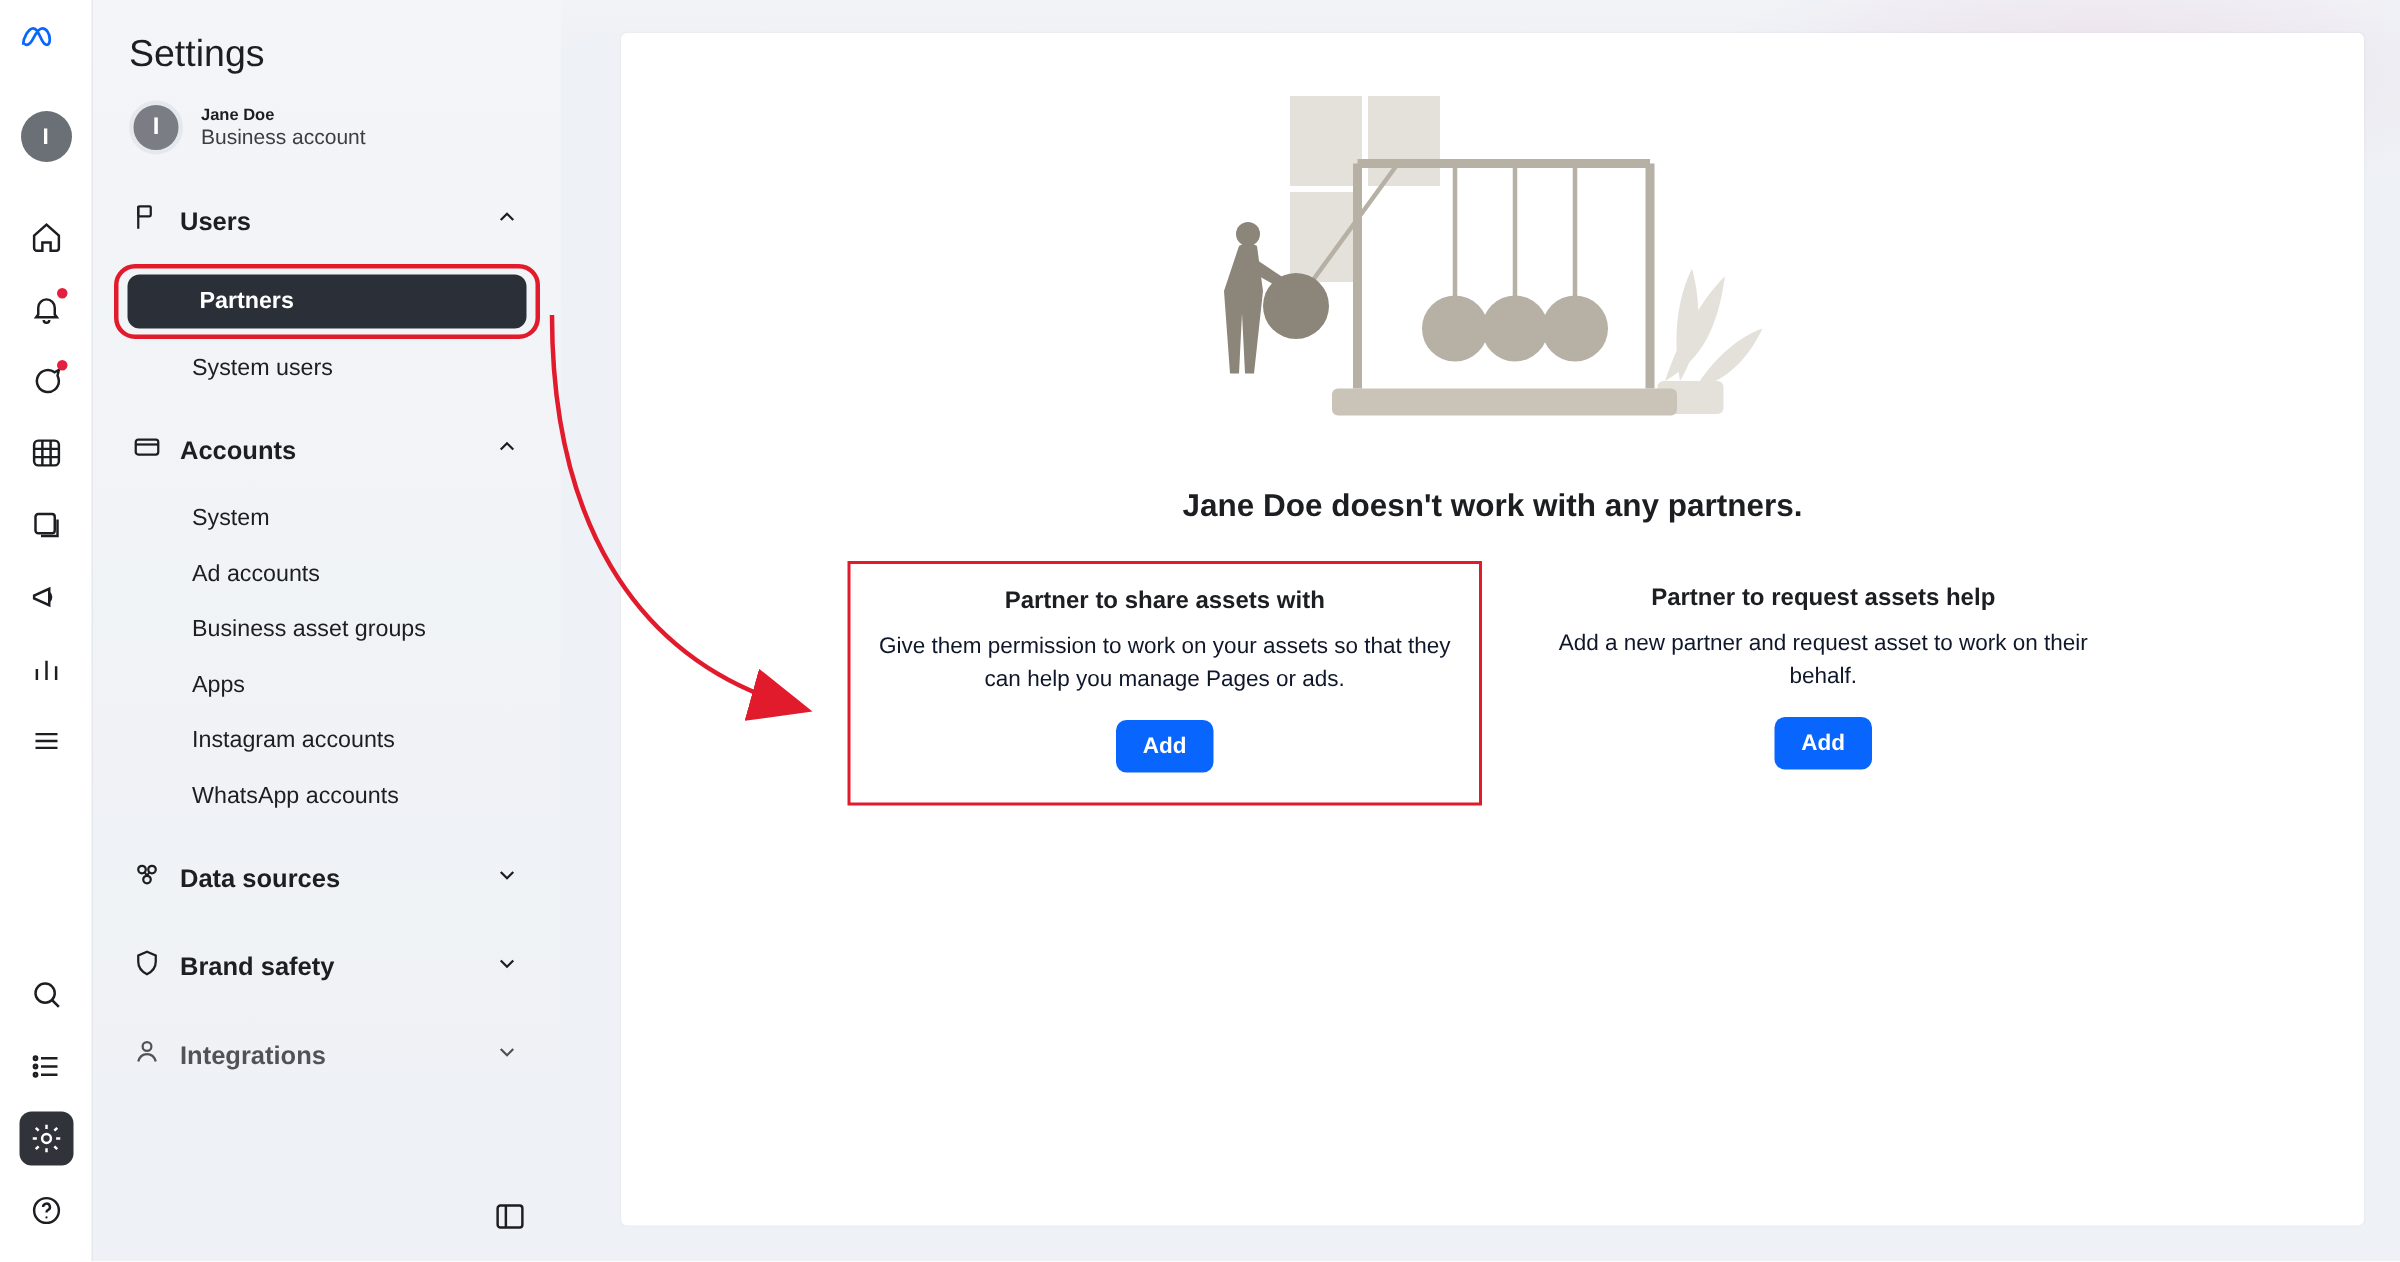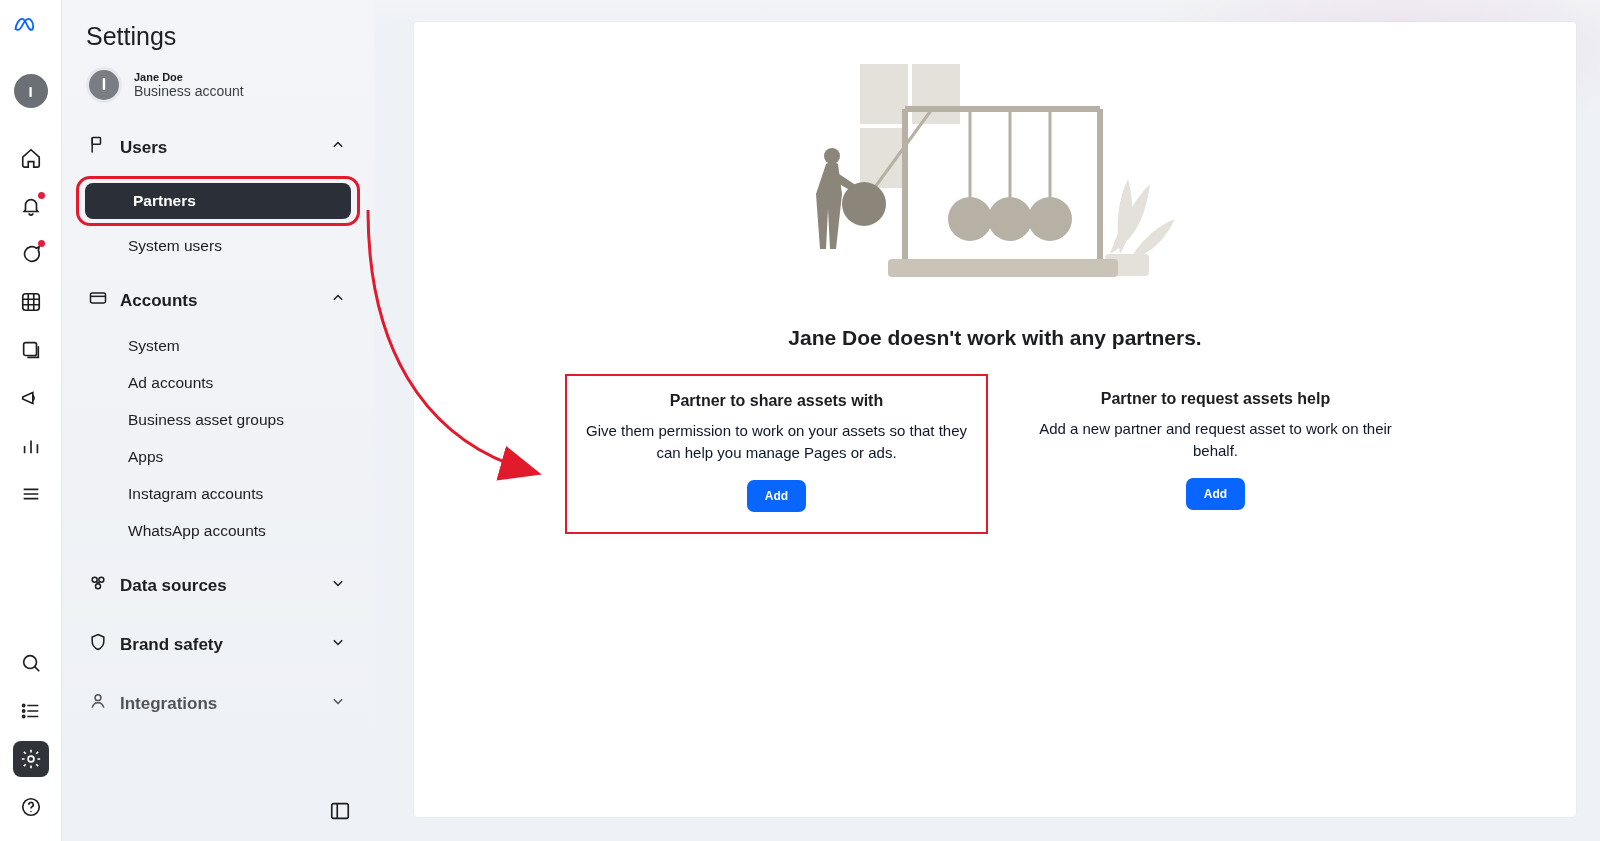--- a/index.html
+++ b/index.html
@@ -105,21 +105,21 @@
     display:flex; gap: 18px; justify-content:center; width: 100%; max-width: 860px;
   }
   .card {
     flex: 1 1 0; text-align:center; padding: 16px 16px 20px 16px;
     border-radius: 0;
   }
   .card.highlight { border: 2.5px solid #e11b2c; }
   .card h3 { font-size: 16px; font-weight: 800; margin-bottom: 10px; }
   .card p { font-size: 15px; color:#0f172a; margin-bottom: 16px; line-height: 1.45; }
   .btn-primary {
-    background:#0866ff; color:#fff; font-weight:700; font-size:12px;
+    background:#0866ff; color:#fff; font-weight:700; font-size:15px;
     border:none; border-radius:7px; padding: 9px 18px; cursor:pointer;
   }
 
   
   .arrow-overlay {
     position: absolute; left: 358px; top: 200px; width: 210px; height: 300px; pointer-events:none;
   }
 
   
   .illus { width: 370px; height: 250px; margin-bottom: 16px; }

